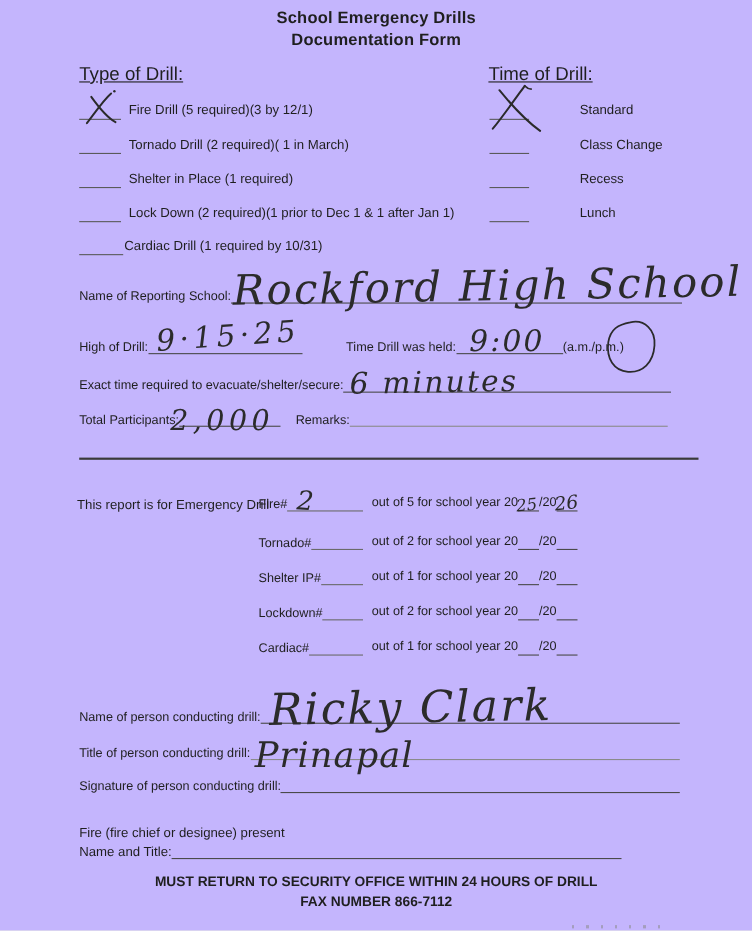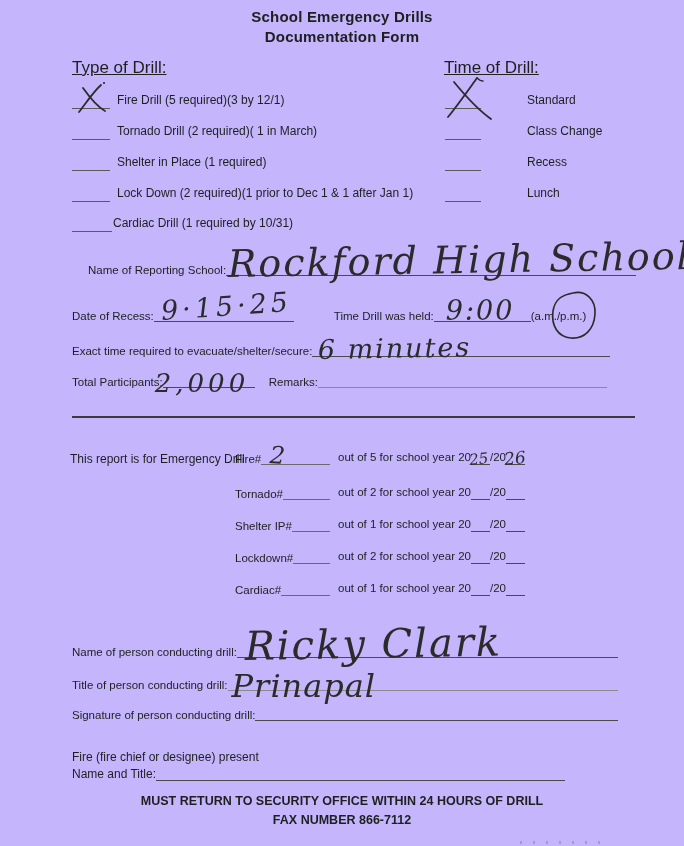--- a/index.html
+++ b/index.html
@@ -115,29 +115,29 @@
   </div>
   <div class="chk-row" style="left:445px;top:152px">
     <span class="chk-blank" style="width:36px"></span>
     <span class="chk-label" style="margin-left:46px">Recess</span>
   </div>
   <div class="chk-row" style="left:445px;top:183px">
     <span class="chk-blank" style="width:36px"></span>
     <span class="chk-label" style="margin-left:46px">Lunch</span>
   </div>
 
-  <div class="frow" style="left:88px;top:260px;width:548px">
+  <div class="frow" style="left:72px;top:260px;width:548px">
     <span class="lbl">Name of Reporting School:</span>
     <span class="fline" style="flex:1">
       <span class="hw hw-school">Rockford High School</span>
     </span>
   </div>
 
   <div class="frow" style="left:72px;top:306px;width:540px">
-    <span class="lbl">Date of Recess:</span>
+    <span class="lbl">High of Drill:</span>
     <span class="fline" style="width:140px">
       <span class="hw hw-date">9·15·25</span>
     </span>
     <span class="spacer" style="width:40px"></span>
     <span class="lbl">Time Drill was held:</span>
     <span class="fline" style="width:97px">
       <span class="hw hw-time">9:00</span>
     </span>
     <span class="ampm">(a.m./p.m.)</span>
     <svg class="circle-svg" style="left:477px;top:-17px" width="50" height="52" viewBox="0 0 50 52">

